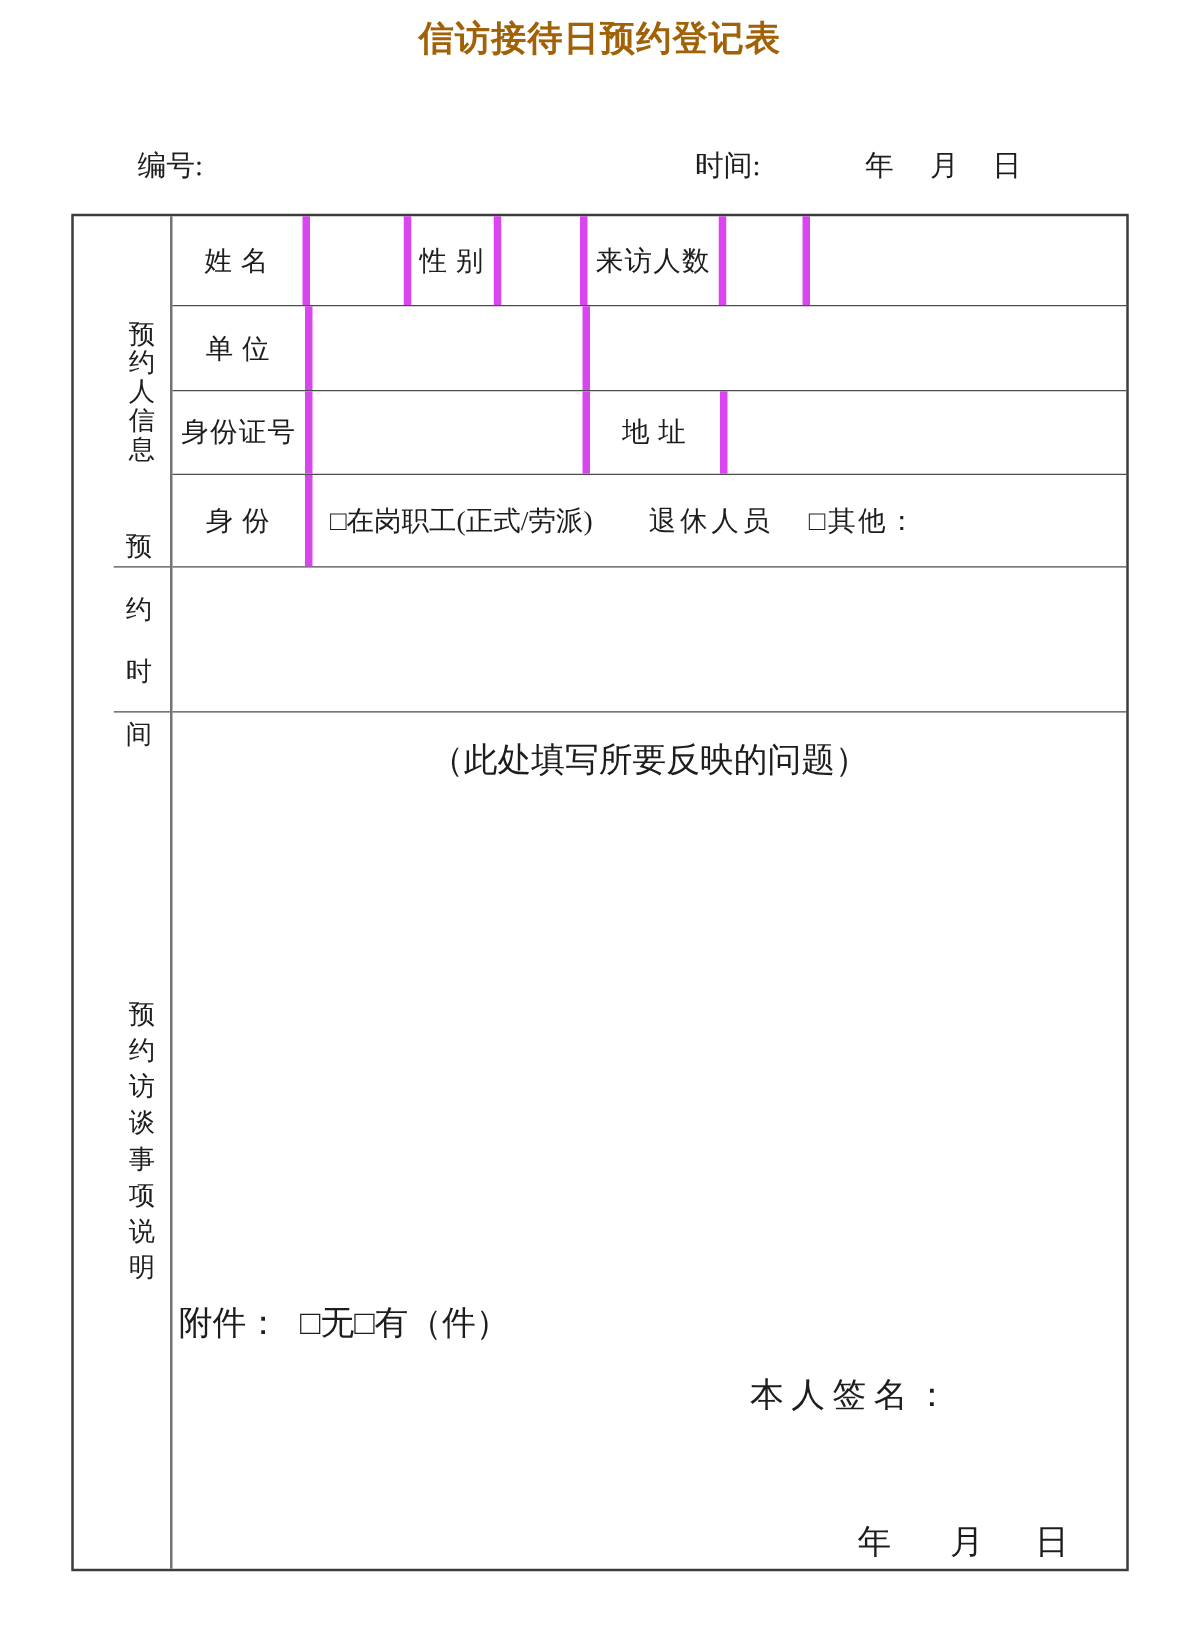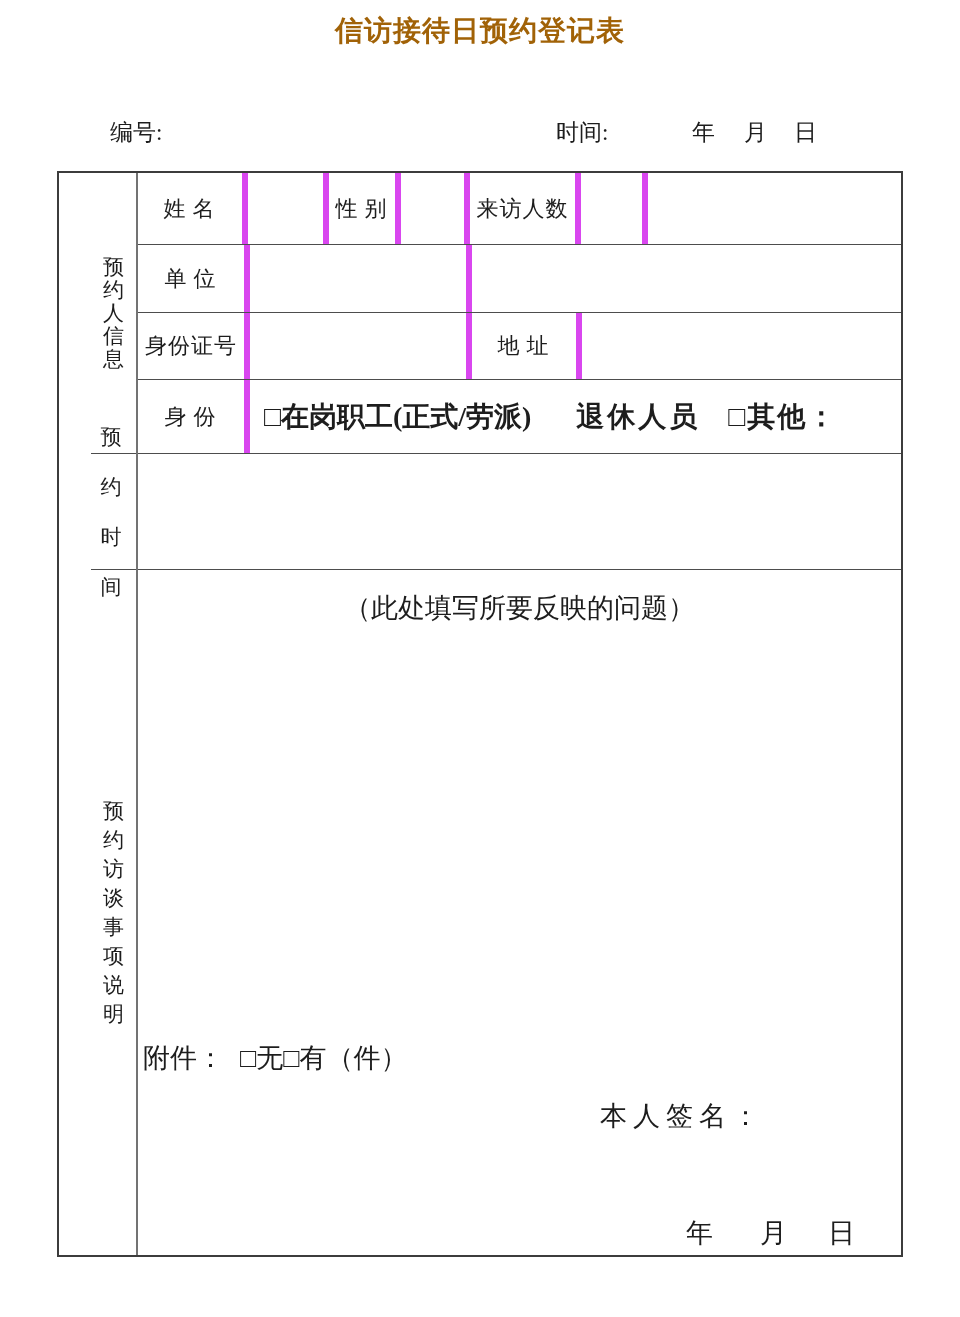--- a/index.html
+++ b/index.html
@@ -57,21 +57,21 @@
   }
   .cell:last-child { border-right:none; }
   .r1 { height:72px; } .r2 { height:68px; } .r3 { height:67px; }
   .r4 { height:74px; } .r5 { height:116px; }
   .r6 { flex:1; position:relative; border-right:none; }
 
   .ls2 { letter-spacing:7px; margin-left:5px; }
   .ls0 { letter-spacing:1px; }
 
   .identity-cell { justify-content:flex-start; }
-  .opt { display:inline-block; font-size:28px;font-weight:bold; }
+  .opt { display:inline-block; font-size:22px; }
   .opt-1 { margin-left:14px; }
   .opt-2 { margin-left:45px; letter-spacing:3px; }
   .opt-3 { margin-left:28px; letter-spacing:2px; }
 
   .r6 .abs { position:absolute; font-size:27px; white-space:nowrap; }
   .placeholder { top:20px; left:0; width:100%; text-align:center; }
   .attach { top:470px; left:5px; }
   .attach-opts { margin-left:16px; }
   .sign { top:528px; left:462px; letter-spacing:6px; }
   .d-year  { top:645px; left:548px; }

